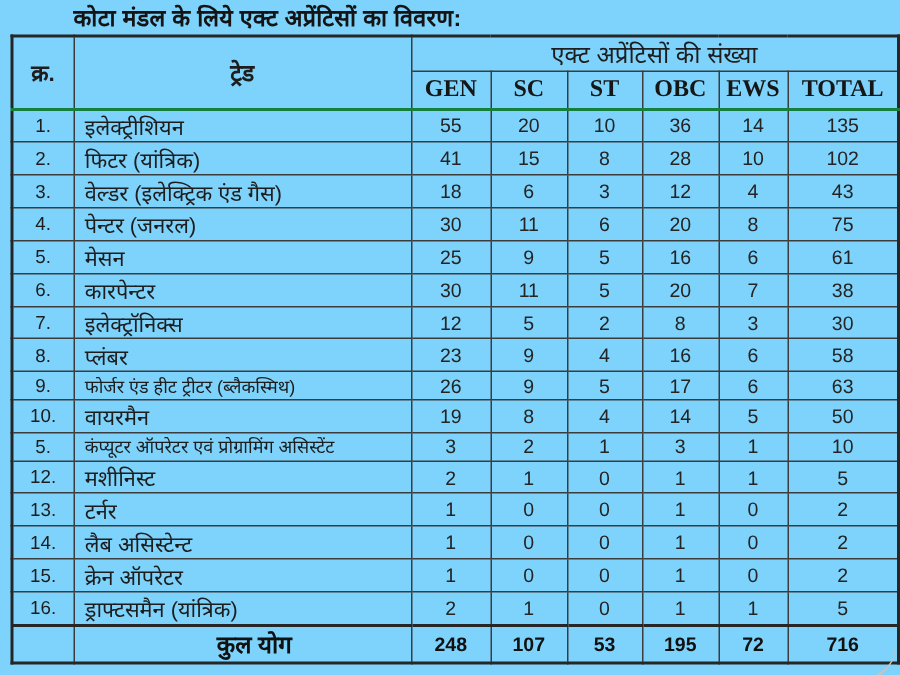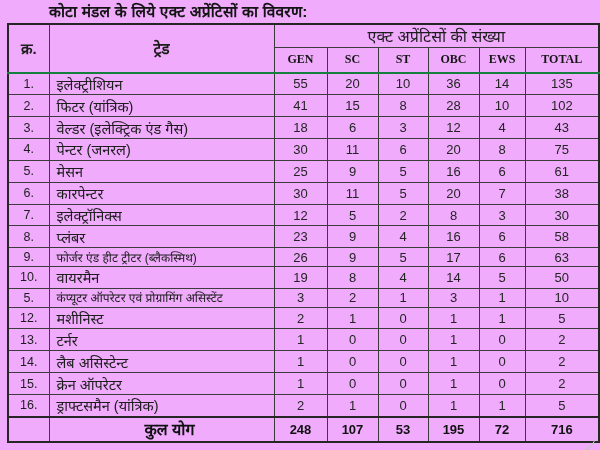--- a/index.html
+++ b/index.html
@@ -1,18 +1,18 @@
 <!DOCTYPE html>
 <html><head>
 <meta charset="utf-8">
 <style>
   html, body { margin:0; padding:0; }
   .page {
     position:relative; width:600px; height:450px;
-    background:#f0abfc; overflow:hidden;
+    background:#7dd3fc; overflow:hidden;
     font-family:"Liberation Sans", sans-serif;
     color:#1d1d1d;
   }
   .title {
     position:absolute; left:49px; top:0px;
     font-size:15.5px; font-weight:bold; color:#141414;
     letter-spacing:0.2px; white-space:nowrap;
   }
   table.apprentice {
     position:absolute; left:7px; top:23px;
@@ -26,21 +26,21 @@
     color:#1d1d1d; vertical-align:middle;
   }
   thead { border-bottom:2px solid #15803d; }
   thead tr.group-row { height:23px; }
   thead tr.sub-row { height:25px; }
   th.serial-h { font-size:15px; font-weight:bold; text-align:center; }
   th.trade-h { font-size:15.5px; font-weight:bold; text-align:center; }
   th.group-h { font-size:16px; font-weight:normal; text-align:center; }
   th.sub-h {
     font-family:"Liberation Serif", serif;
-    font-size:12px; font-weight:bold; text-align:center; color:#161616;
+    font-size:16px; font-weight:bold; text-align:center; color:#161616;
   }
   td.serial { text-align:center; font-size:12.5px; }
   td.trade { text-align:left; padding-left:7px; font-size:14.5px; }
   td.trade.small { font-size:12px; }
   td.num { text-align:center; font-size:13px; color:#242424; }
   tr.total-row td { font-weight:bold; border-top:2px solid #262626; color:#111; }
   tr.total-row td.total-label { text-align:center; font-size:16px; padding-left:16px; }
   .curl {
     position:absolute; right:1px; bottom:-2px; width:28px; height:18px;
     border-bottom:2px solid #c4c4c4;

